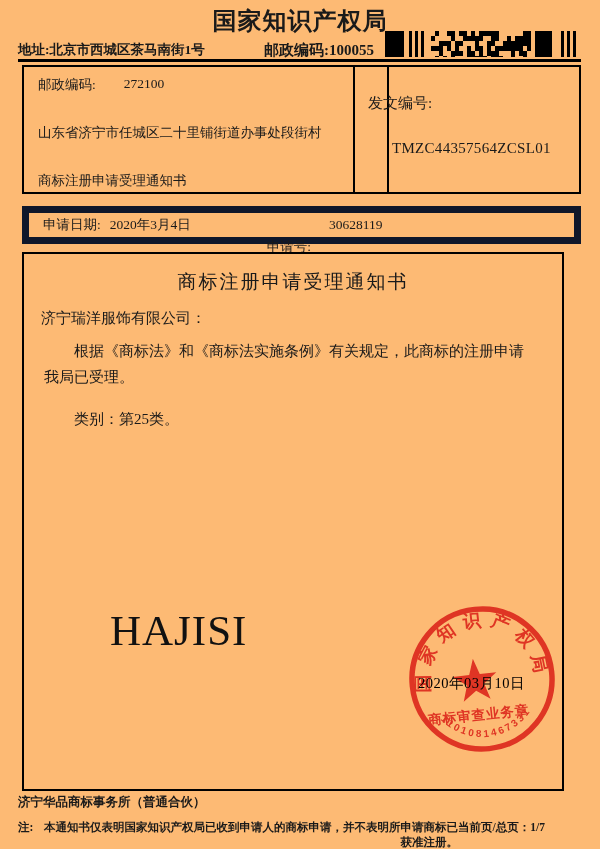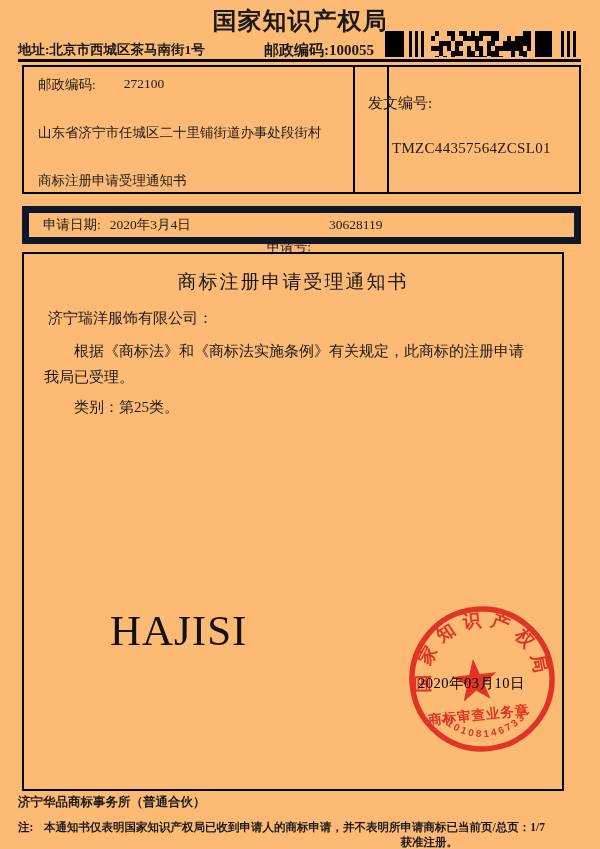--- a/index.html
+++ b/index.html
@@ -45,22 +45,22 @@
   }
   .app-date-value { margin-left:9px; }
   .app-no-label { margin-left:76px;margin-top:44px; }
   .app-no-value { margin-left:18px; }
 
   .main-box {
     position:absolute; left:22px; top:252px; width:542px; height:539px;
     border:2.5px solid #000;
   }
   .notice-title { margin-top:15px; text-align:center; font-size:19px; letter-spacing:2px; }
-  .notice-greeting { margin:14px 0 0 24px; font-size:15px; }
-  .notice-body { margin:10px 26px 4px 20px; font-size:15px; line-height:26px; text-indent:2em; }
+  .notice-greeting { margin:14px 0 0 17px; font-size:15px; }
+  .notice-body { margin:10px 26px 16px 20px; font-size:15px; line-height:26px; text-indent:2em; }
   .notice-category { margin:1px 0 0 20px; font-size:15px; line-height:26px; text-indent:2em; }
   .notice-closing { margin:1px 0 0 20px; font-size:15px; line-height:26px; text-indent:2em; }
 
   .trademark {
     position:absolute; left:110px; top:606px;
     font-size:43px; color:#111; letter-spacing:1px;
     font-family:"Liberation Serif", serif;
   }
 
   .seal-wrap { position:absolute; left:402px; top:603px; width:160px; height:152px; }

